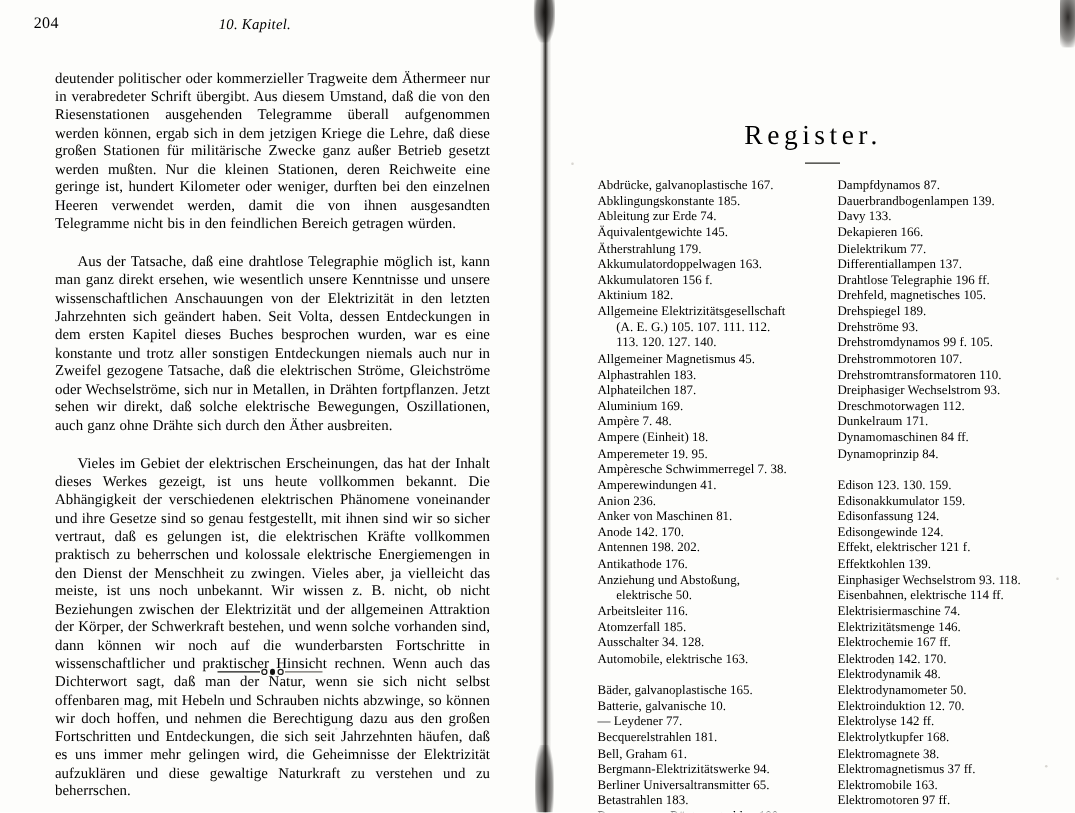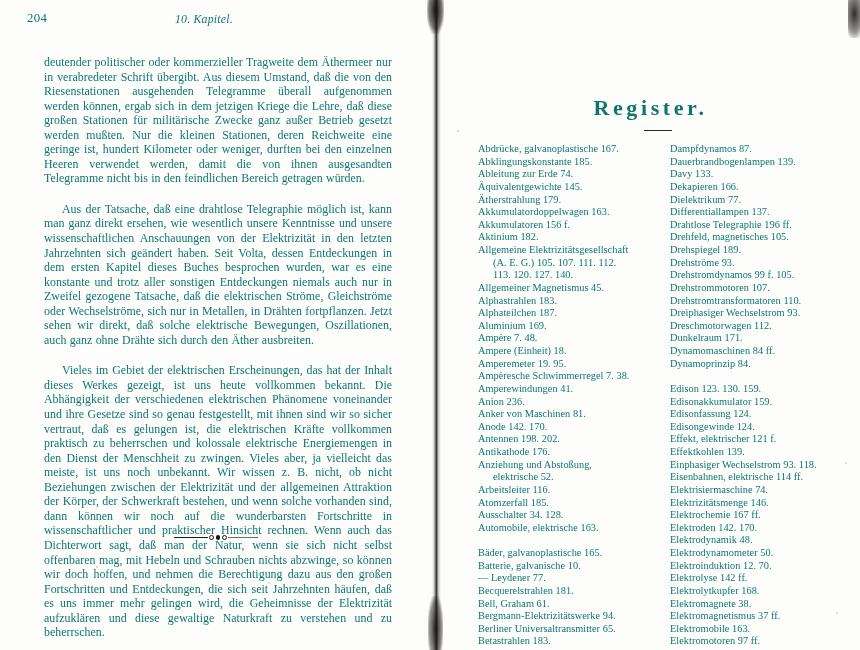--- a/index.html
+++ b/index.html
@@ -7,21 +7,21 @@
     padding: 0;
     background: #ffffff;
   }
   #page {
     position: relative;
     width: 860px;
     height: 650px;
     background: #fdfdfb;
     overflow: hidden;
     font-family: "Liberation Serif", "DejaVu Serif", serif;
-    color: #0f766e;
+    color: #000000;
   }
 
   
   #gutter {
     position: absolute;
     left: 432px;
     top: -10px;
     width: 9px;
     height: 680px;
     background: linear-gradient(to right,
@@ -157,21 +157,21 @@
     height: 650px;
   }
   #register-title {
     position: absolute;
     left: 0;
     top: 95px;
     width: 419px;
     text-align: center;
     font-size: 22px;
     letter-spacing: 3.6px;
-    font-weight: bold;
+    font-weight: normal;
     margin: 0;
   }
   #register-rule {
     position: absolute;
     left: 203px;
     top: 130px;
     width: 28px;
     height: 1.4px;
     background: #2a2a26;
   }
@@ -260,21 +260,21 @@
           <div class="reg-entry">Ampère 7. 48.</div>
           <div class="reg-entry">Ampere (Einheit) 18.</div>
           <div class="reg-entry">Amperemeter 19. 95.</div>
           <div class="reg-entry">Ampèresche Schwimmerregel 7. 38.</div>
           <div class="reg-entry">Amperewindungen 41.</div>
           <div class="reg-entry">Anion 236.</div>
           <div class="reg-entry">Anker von Maschinen 81.</div>
           <div class="reg-entry">Anode 142. 170.</div>
           <div class="reg-entry">Antennen 198. 202.</div>
           <div class="reg-entry">Antikathode 176.</div>
-          <div class="reg-entry">Anziehung und Abstoßung, elektrische 52.</div>
+          <div class="reg-entry">Anziehung und Abstoßung, elektrische 50.</div>
           <div class="reg-entry">Arbeitsleiter 116.</div>
           <div class="reg-entry">Atomzerfall 185.</div>
           <div class="reg-entry">Ausschalter 34. 128.</div>
           <div class="reg-entry">Automobile, elektrische 163.</div>
           <div class="reg-gap"></div>
           <div class="reg-entry">Bäder, galvanoplastische 165.</div>
           <div class="reg-entry">Batterie, galvanische 10.</div>
           <div class="reg-entry">— Leydener 77.</div>
           <div class="reg-entry">Becquerelstrahlen 181.</div>
           <div class="reg-entry">Bell, Graham 61.</div>

